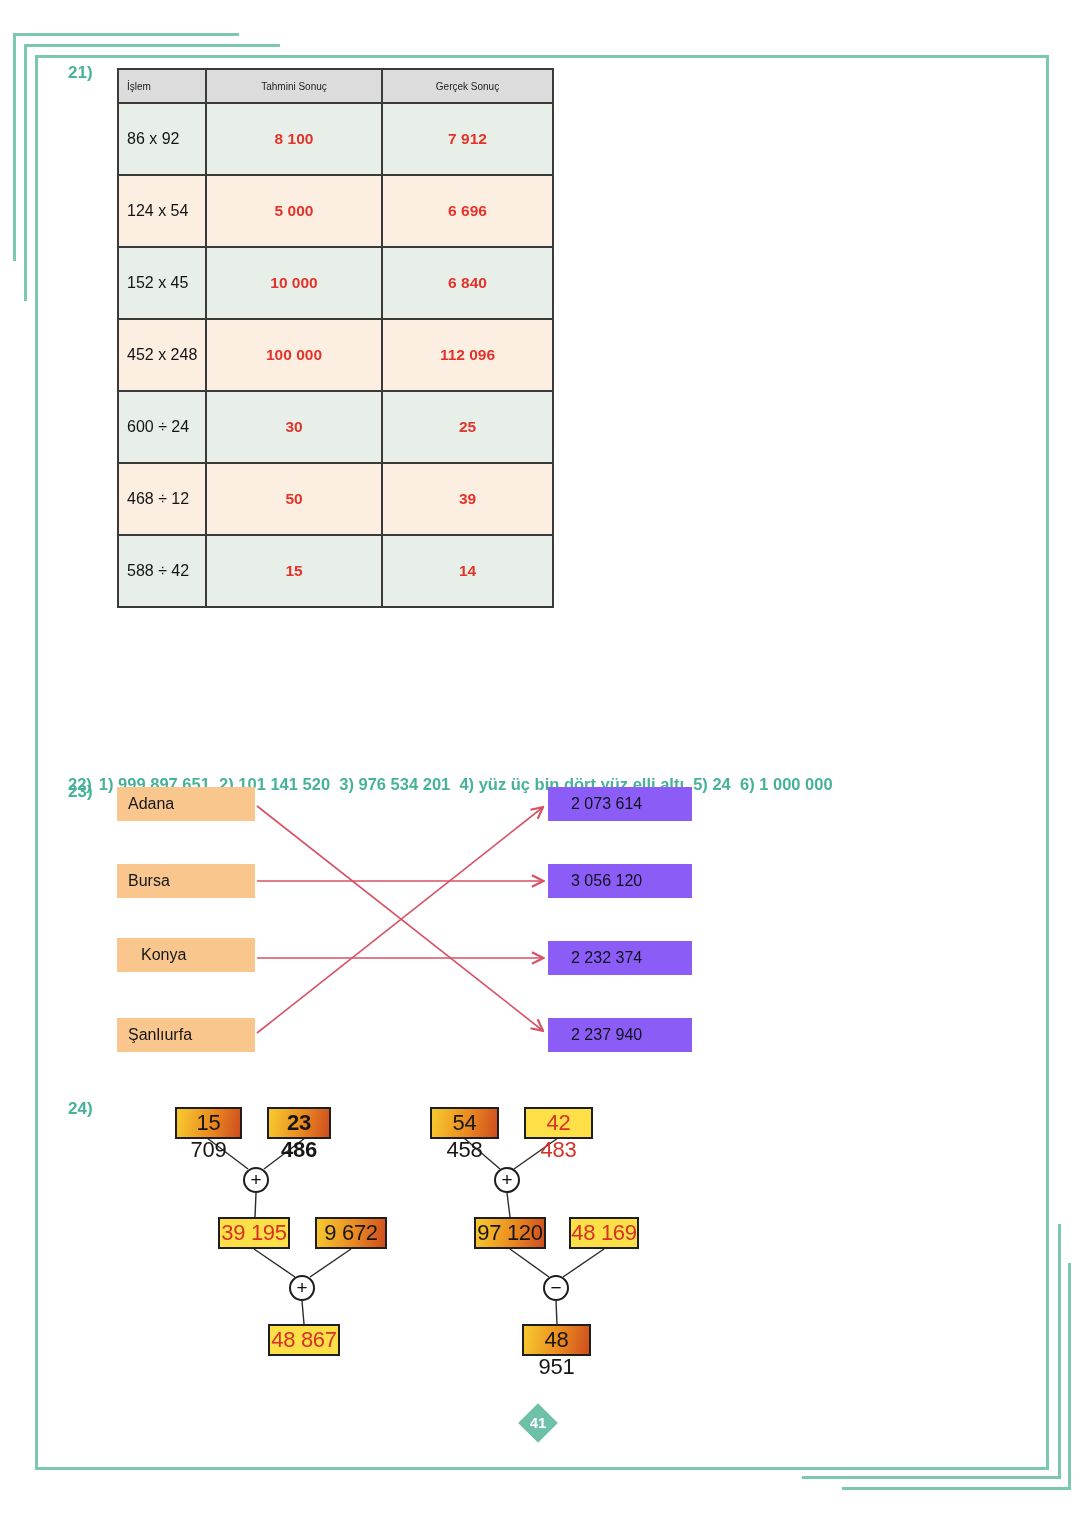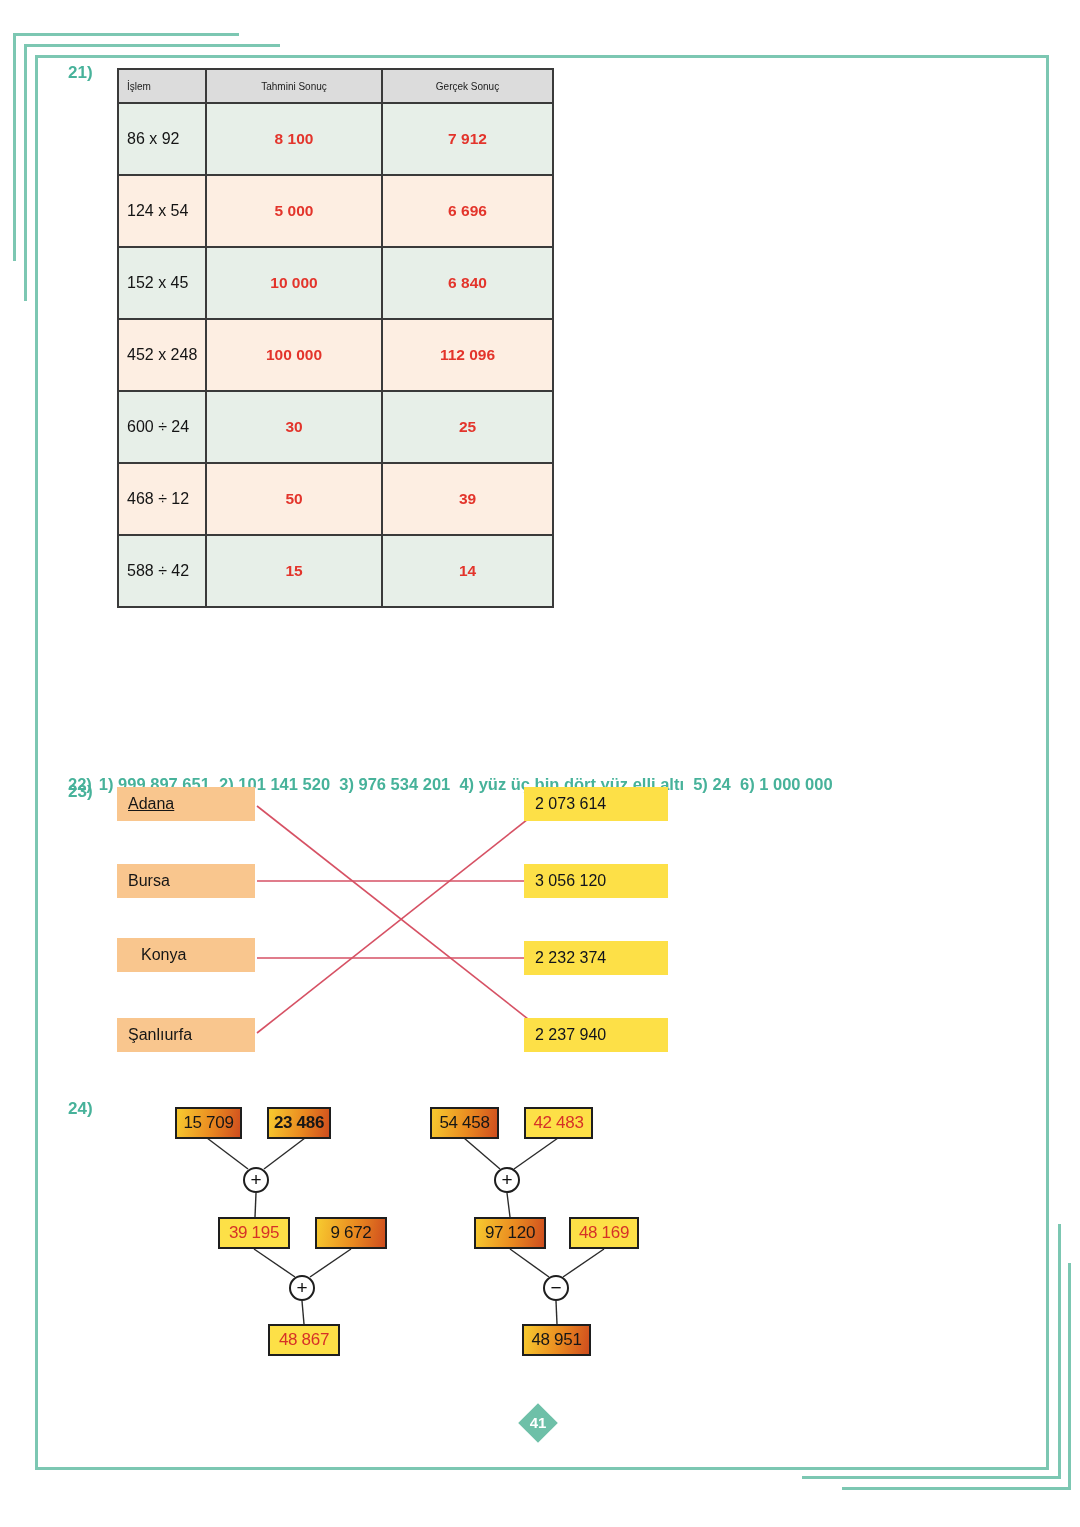--- a/index.html
+++ b/index.html
@@ -23,27 +23,27 @@
   .est-table td.val { text-align:center; color:#e3342b; font-weight:bold; font-size:15.5px; }
   tr.r-peach td { background:#fdeee2; }
   tr.r-green td { background:#e7efe8; }
   
   .q22line { position:absolute; left:68px; top:739px; color:#47b29a; font-weight:bold;
     font-size:16.5px; white-space:pre;margin-top:36px; }
   .q22line .ans { margin-left:7px; }
   
   .citybox { position:absolute; left:117px; width:138px; height:34px; background:#f9c68e;
     font-size:16px; line-height:34px; padding-left:11px; color:#161616; box-sizing:border-box; z-index:2; }
-  .numbox { position:absolute; left:524px; width:144px; height:34px; background:#fde047;
-    font-size:16px; line-height:34px; padding-left:11px; color:#10131c; box-sizing:border-box; z-index:2; }
+  .numbox { position:absolute; left:548px; width:144px; height:34px; background:#8b5cf6;
+    font-size:16px; line-height:34px; padding-left:23px; color:#10131c; box-sizing:border-box; z-index:2; }
   
   .svg-overlay { position:absolute; left:0; top:0; width:1080px; height:1527px; z-index:1; }
   
   .tb { position:absolute; box-sizing:border-box; border:2px solid #1e1e1e; text-align:center;
-    font-size:17px; letter-spacing:-0.3px; height:32px; line-height:27px; z-index:2; }
+    font-size:22px; letter-spacing:-0.3px; height:32px; line-height:27px; z-index:2; }
   .tb.given { background:linear-gradient(100deg,#f6c52e 5%, #ea8a20 55%, #cf4d1e 100%); color:#161616; }
   .tb.answer { background:#fde047; color:#d63127; }
   .opcircle { position:absolute; width:26px; height:26px; border:2px solid #1e1e1e; border-radius:50%;
     background:#ffffff; text-align:center; line-height:21px; font-size:19px; color:#111;
     box-sizing:border-box; z-index:2; }
   
   .diamond { position:absolute; left:524px; top:1409px; width:28px; height:28px;
     background:#6ec0a8; transform:rotate(45deg); z-index:2; }
   .diamond span { display:block; transform:rotate(-45deg); color:#ffffff; font-weight:bold;
     font-size:15px; line-height:28px; text-align:center; }
@@ -143,21 +143,21 @@
         <td class="op">588 ÷ 42</td>
         <td class="val">15</td>
         <td class="val">14</td>
       </tr>
     </tbody>
   </table>
 
   <div class="q22line"><span>22)</span><span class="ans">1) 999 897 651  2) 101 141 520  3) 976 534 201  4) yüz üç bin dört yüz elli altı  5) 24  6) 1 000 000</span></div>
 
   <div class="qlabel" style="left:68px; top:782px;">23)</div>
-  <div class="citybox" style="top:787px;text-decoration:underline;">Adana</div>
+  <div class="citybox" style="top:787px;">Adana</div>
   <div class="citybox" style="top:864px;">Bursa</div>
   <div class="citybox" style="top:938px;padding-left:24px;">Konya</div>
   <div class="citybox" style="top:1018px;">Şanlıurfa</div>
   <div class="numbox" style="top:787px;">2 073 614</div>
   <div class="numbox" style="top:864px;">3 056 120</div>
   <div class="numbox" style="top:941px;">2 232 374</div>
   <div class="numbox" style="top:1018px;">2 237 940</div>
 
   <div class="qlabel" style="left:68px; top:1099px;">24)</div>
 

